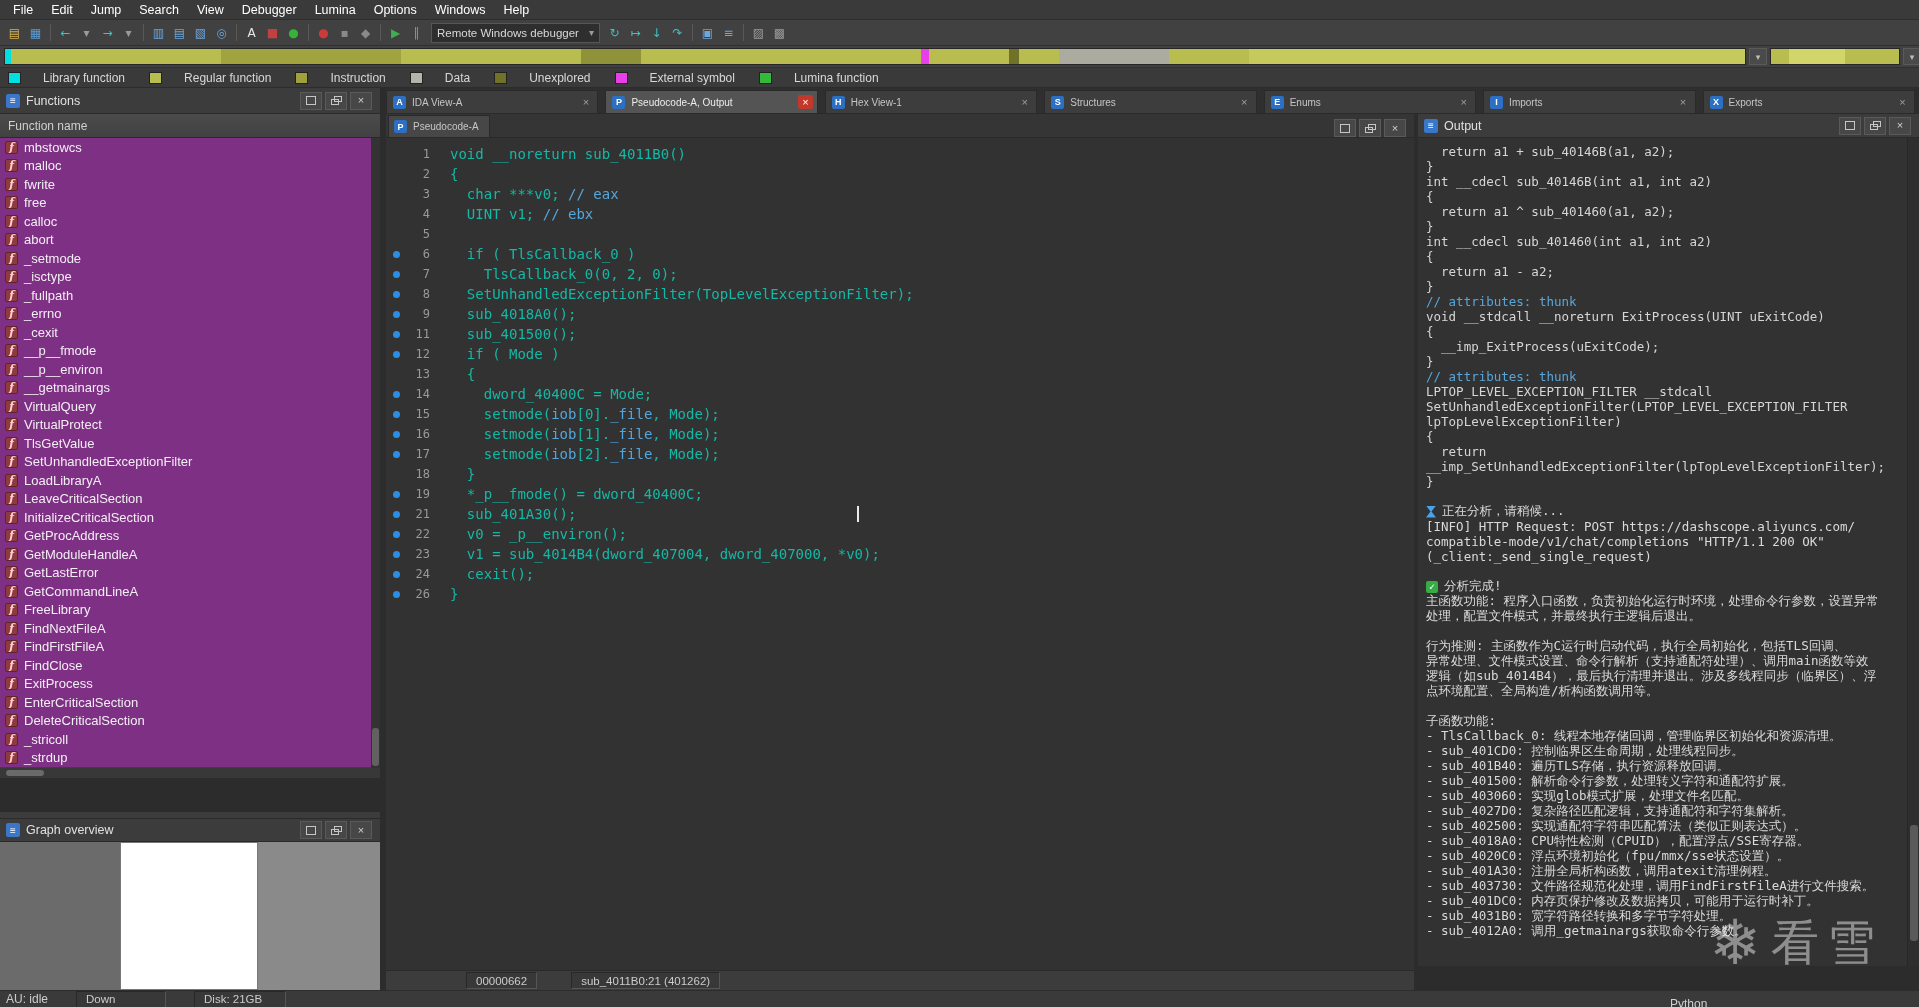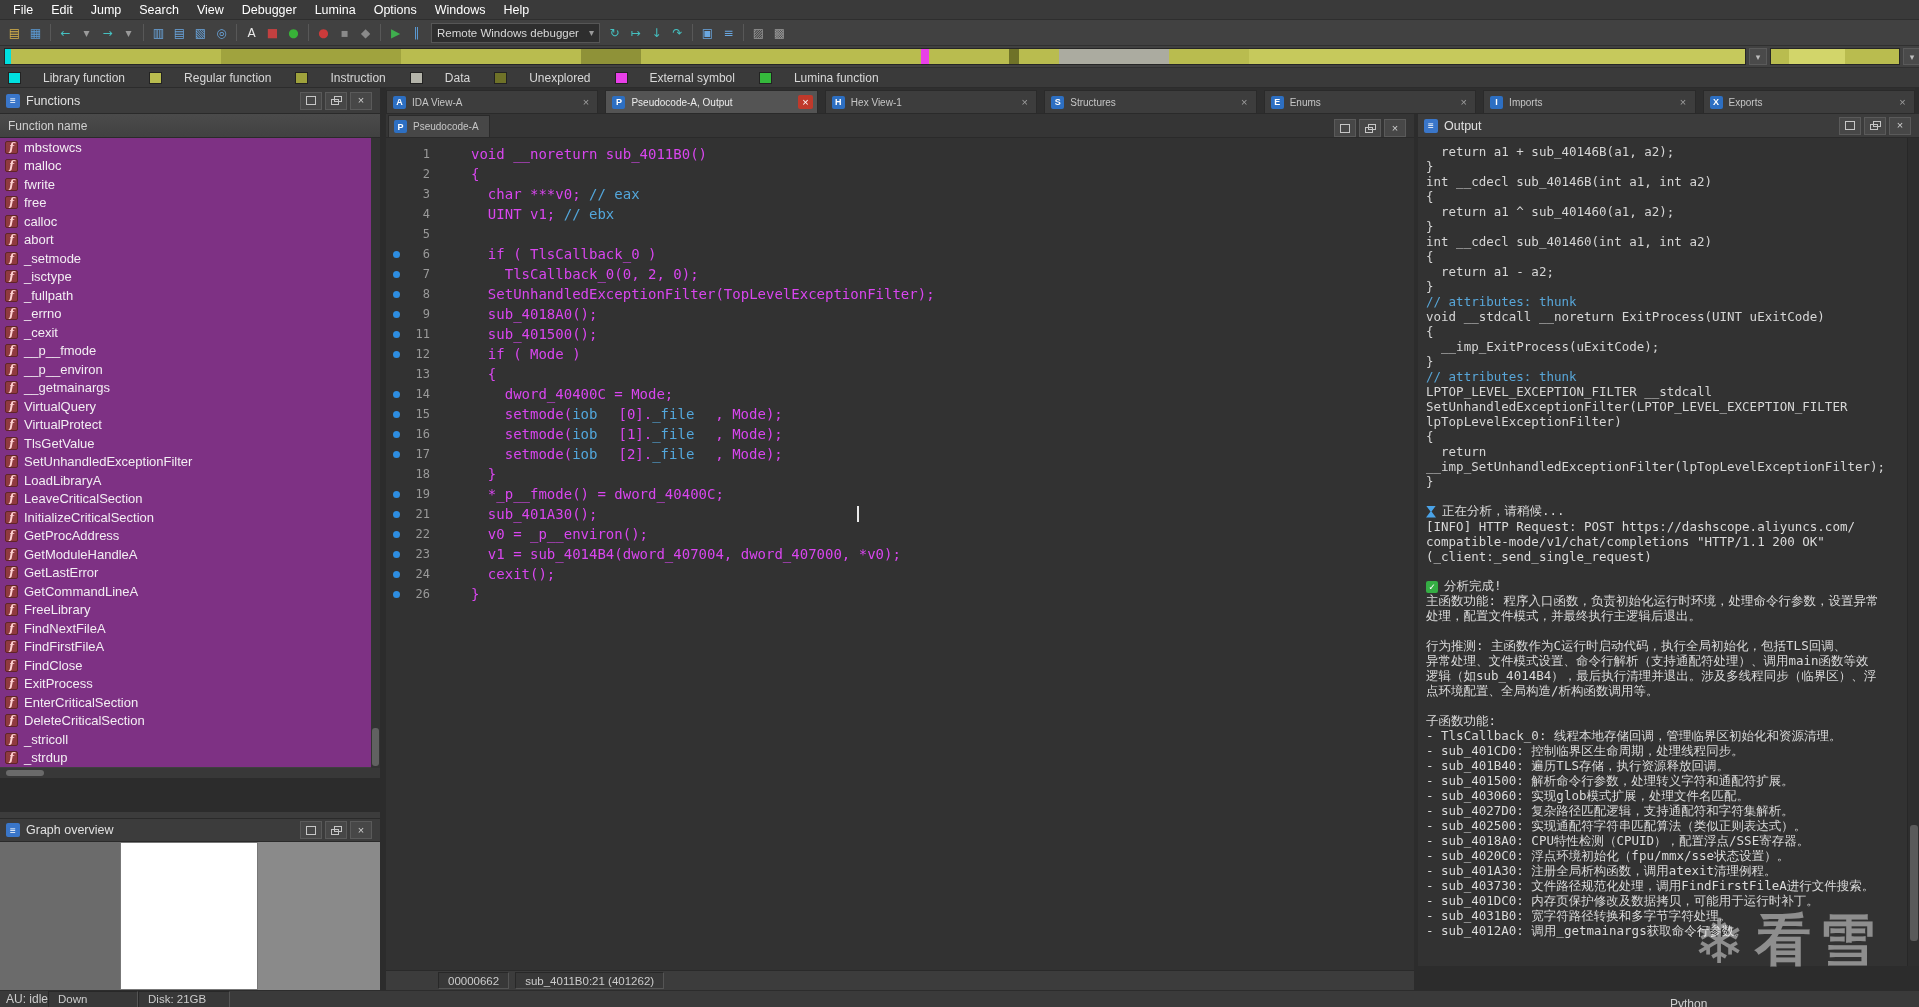--- a/index.html
+++ b/index.html
@@ -102,28 +102,28 @@
   
   .pc-pane{position:absolute;left:386px;top:138px;width:1028px;height:832px;background:#323232;overflow:hidden;}
   .pc-lines{padding-top:6px;}
   .pc-line{height:20px;display:flex;align-items:center;position:relative;
            font-family:"DejaVu Sans Mono",monospace;font-size:14px;white-space:pre;}
   .pc-gutter{width:54px;flex:none;display:flex;align-items:center;}
   .pc-dot{width:7px;height:7px;border-radius:50%;background:#2d8de0;margin:0 6px 0 7px;flex:none;}
   .pc-dot.off{background:transparent;}
   .pc-num{width:24px;text-align:right;color:#9a9a9a;font-size:12px;flex:none;}
   .pc-code{padding-left:10px;}
-  .tk-d{color:#d946ef;margin-left:21px;}
+  .tk-d{color:#14b8a6;}
   .tk-cm{color:#53a7dc;}
   .tk-lib{color:#53a7dc;}
   .pc-caret{position:absolute;left:471px;top:2px;width:2px;height:16px;background:#eaeaea;}
   .pc-statusrow{position:absolute;left:386px;top:970px;width:1028px;height:20px;background:#3c3c3c;
                 border-top:1px solid #2a2a2a;display:flex;align-items:center;gap:6px;padding-left:52px;box-sizing:border-box;}
   .sunkbox{height:15px;display:flex;align-items:center;padding:0 9px;font-size:11.5px;color:#cccccc;
-           background:#383838;border:1px solid #282828;border-right-color:#555;border-bottom-color:#555;}
+           background:#383838;border:1px solid #282828;border-right-color:#555;border-bottom-color:#555;margin-left:28px;}
 
   
   .out-pane{position:absolute;left:1418px;top:138px;width:501px;height:828px;background:#323232;overflow:hidden;}
   .out-lines{padding:6px 8px 0 8px;}
   .out-line{height:15px;display:flex;align-items:center;white-space:pre;
             font-family:"DejaVu Sans Mono","DejaVu Sans",monospace;font-size:12.5px;}
   .out-line.code .out-text{color:#d6d6d6;}
   .out-line.cm .out-text{color:#58a6d8;}
   .out-line.log .out-text{color:#dadada;}
   .ic-hourglass{width:10px;height:12px;background:#4aa3e8;margin-right:6px;flex:none;
@@ -139,21 +139,21 @@
 
   
   .statusbar{position:absolute;left:0;top:990px;width:100%;height:17px;background:#3a3a3a;
              border-top:1px solid #2c2c2c;display:flex;align-items:center;padding-left:6px;
              font-size:12px;color:#cdcdcd;box-sizing:border-box;}
 
   
   .watermark{position:absolute;right:36px;bottom:28px;display:flex;align-items:center;gap:10px;
              opacity:.45;color:#fff;pointer-events:none;}
   .wm-flake{font-size:62px;font-family:"DejaVu Sans",sans-serif;}
-  .wm-text{font-size:56px;font-weight:bold;letter-spacing:8px;font-family:"DejaVu Sans",sans-serif;}
+  .wm-text{font-size:48px;font-weight:normal;letter-spacing:8px;font-family:"DejaVu Sans",sans-serif;}
 </style>
 </head>
 <body>
 
 <div class="app">
 
   <div class="menubar">
       <div class="menu-item">File</div>
       <div class="menu-item">Edit</div>
       <div class="menu-item">Jump</div>

